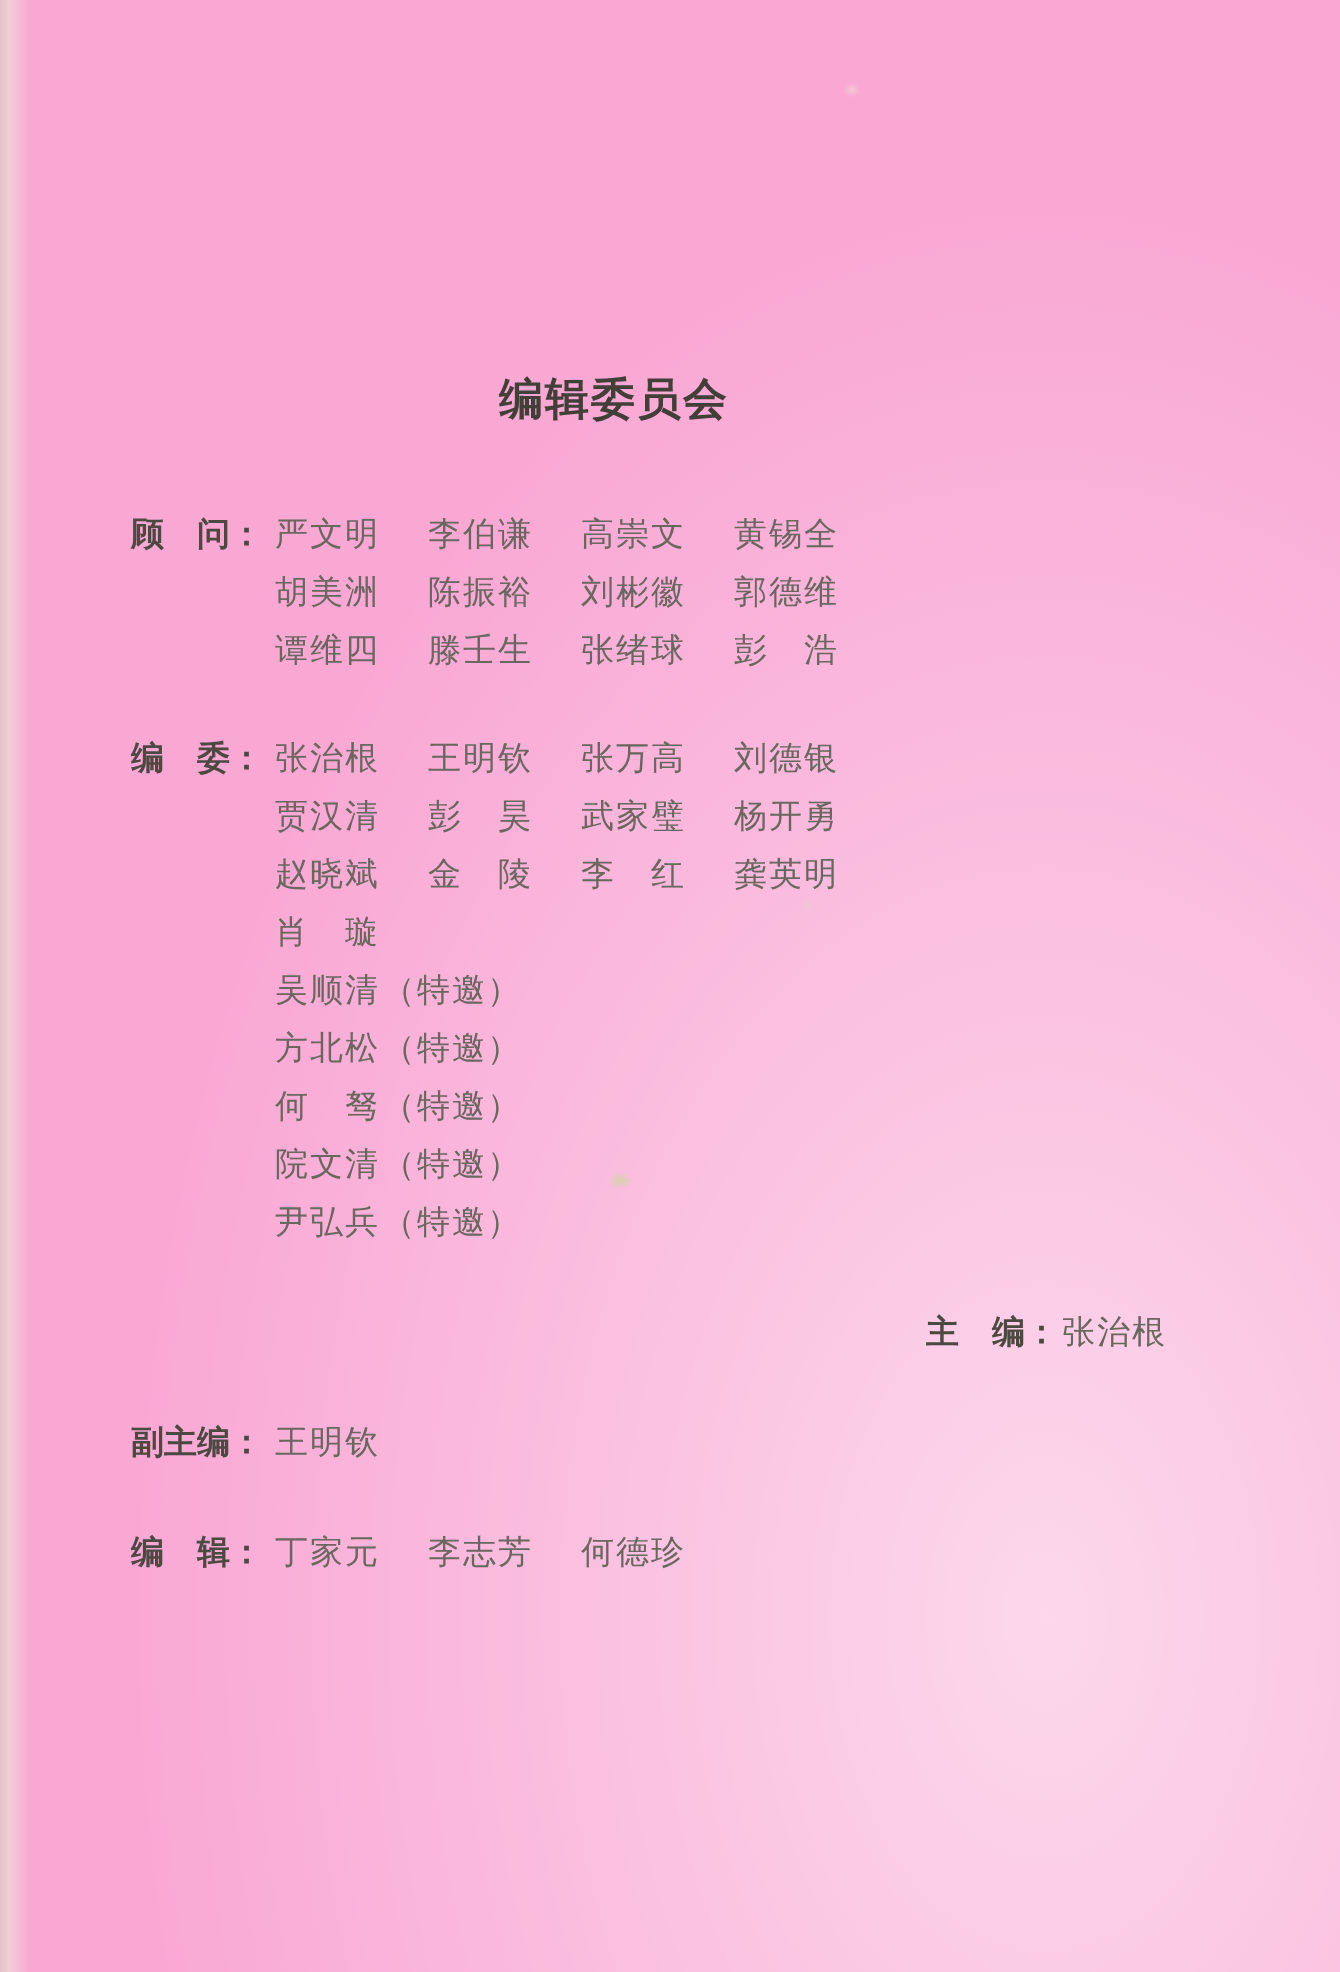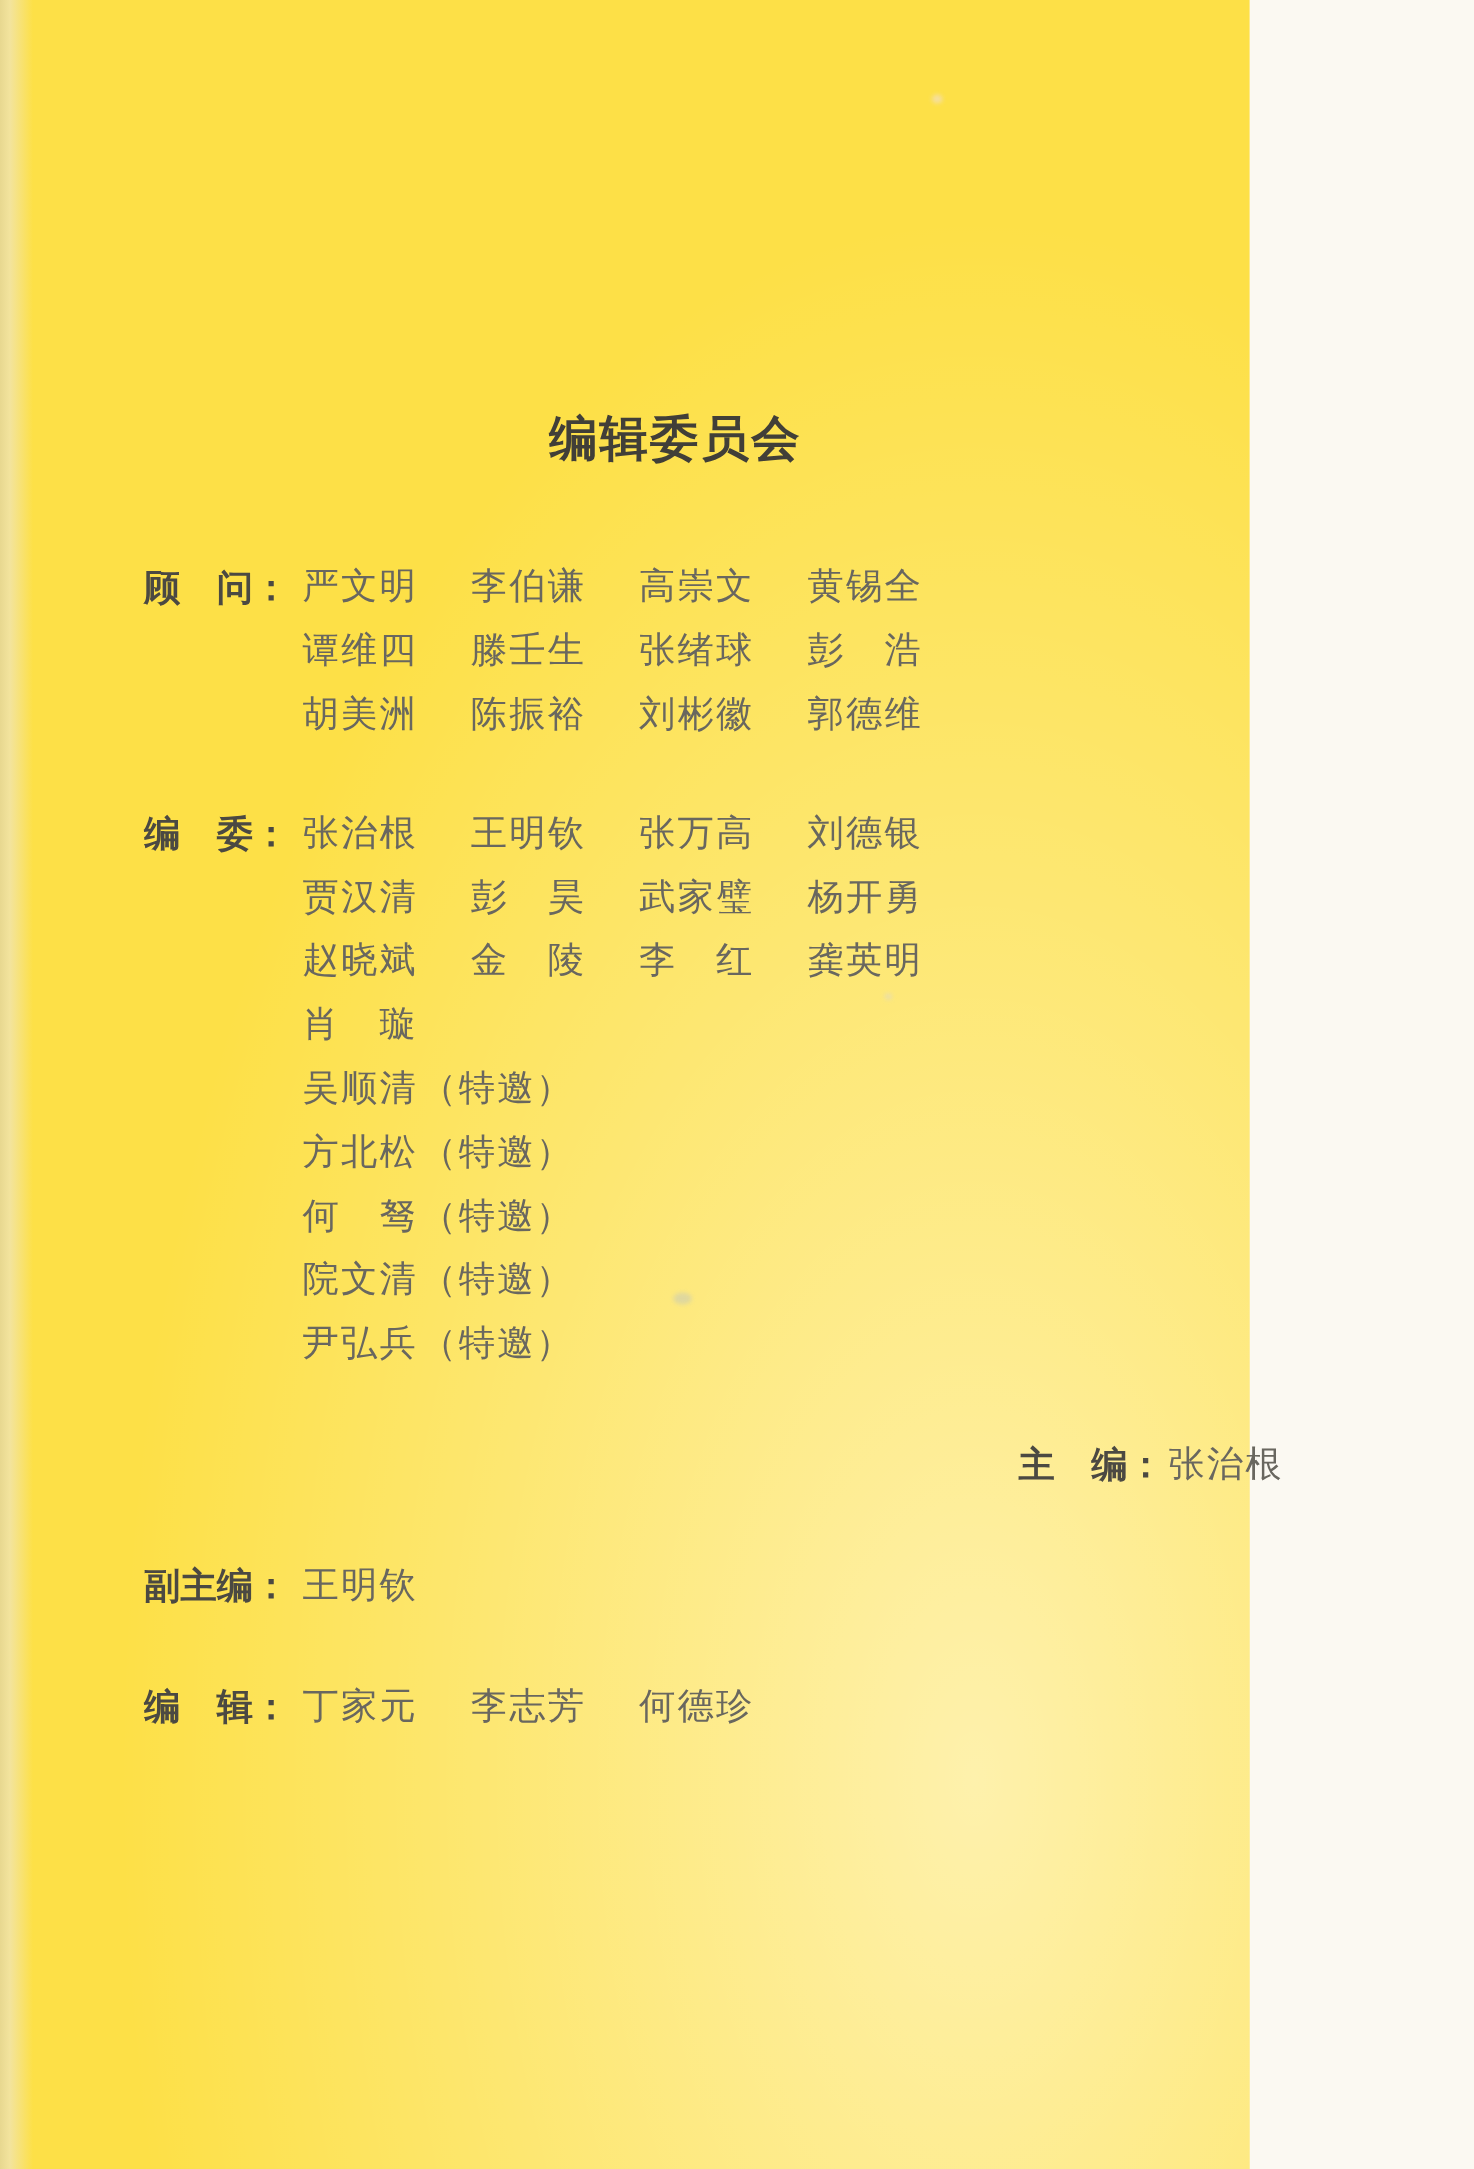--- a/index.html
+++ b/index.html
@@ -6,23 +6,23 @@
     margin: 0;
     padding: 0;
     width: 1340px;
     height: 1972px;
     overflow: hidden;
     background: #fbf9f2;
     font-family: "Liberation Serif", serif;
   }
   .page {
     position: relative;
-    width: 1136px;
+    width: 1340px;
     height: 1972px;
-    background: #fde047;
+    background: #f9a8d4;
   }
   
   .edge-left {
     position: absolute;
     left: 0; top: 0;
     width: 30px; height: 100%;
     background: linear-gradient(90deg, #d9d2c0 0px, #ece6d7 9px, rgba(251,249,242,0) 30px);
     opacity: .6;
     pointer-events: none;
   }
@@ -116,31 +116,31 @@
     <section class="sec-advisors">
       <div class="row">
         <span class="label">顾　问：</span>
         <span class="name">严文明</span>
         <span class="name">李伯谦</span>
         <span class="name">高崇文</span>
         <span class="name">黄锡全</span>
       </div>
       <div class="row">
         <span class="label"></span>
+        <span class="name">胡美洲</span>
+        <span class="name">陈振裕</span>
+        <span class="name">刘彬徽</span>
+        <span class="name">郭德维</span>
+      </div>
+      <div class="row">
+        <span class="label"></span>
         <span class="name">谭维四</span>
         <span class="name">滕壬生</span>
         <span class="name">张绪球</span>
         <span class="name">彭　浩</span>
-      </div>
-      <div class="row">
-        <span class="label"></span>
-        <span class="name">胡美洲</span>
-        <span class="name">陈振裕</span>
-        <span class="name">刘彬徽</span>
-        <span class="name">郭德维</span>
       </div>
     </section>
 
     <section class="sec-board">
       <div class="row">
         <span class="label">编　委：</span>
         <span class="name">张治根</span>
         <span class="name">王明钦</span>
         <span class="name">张万高</span>
         <span class="name">刘德银</span>

